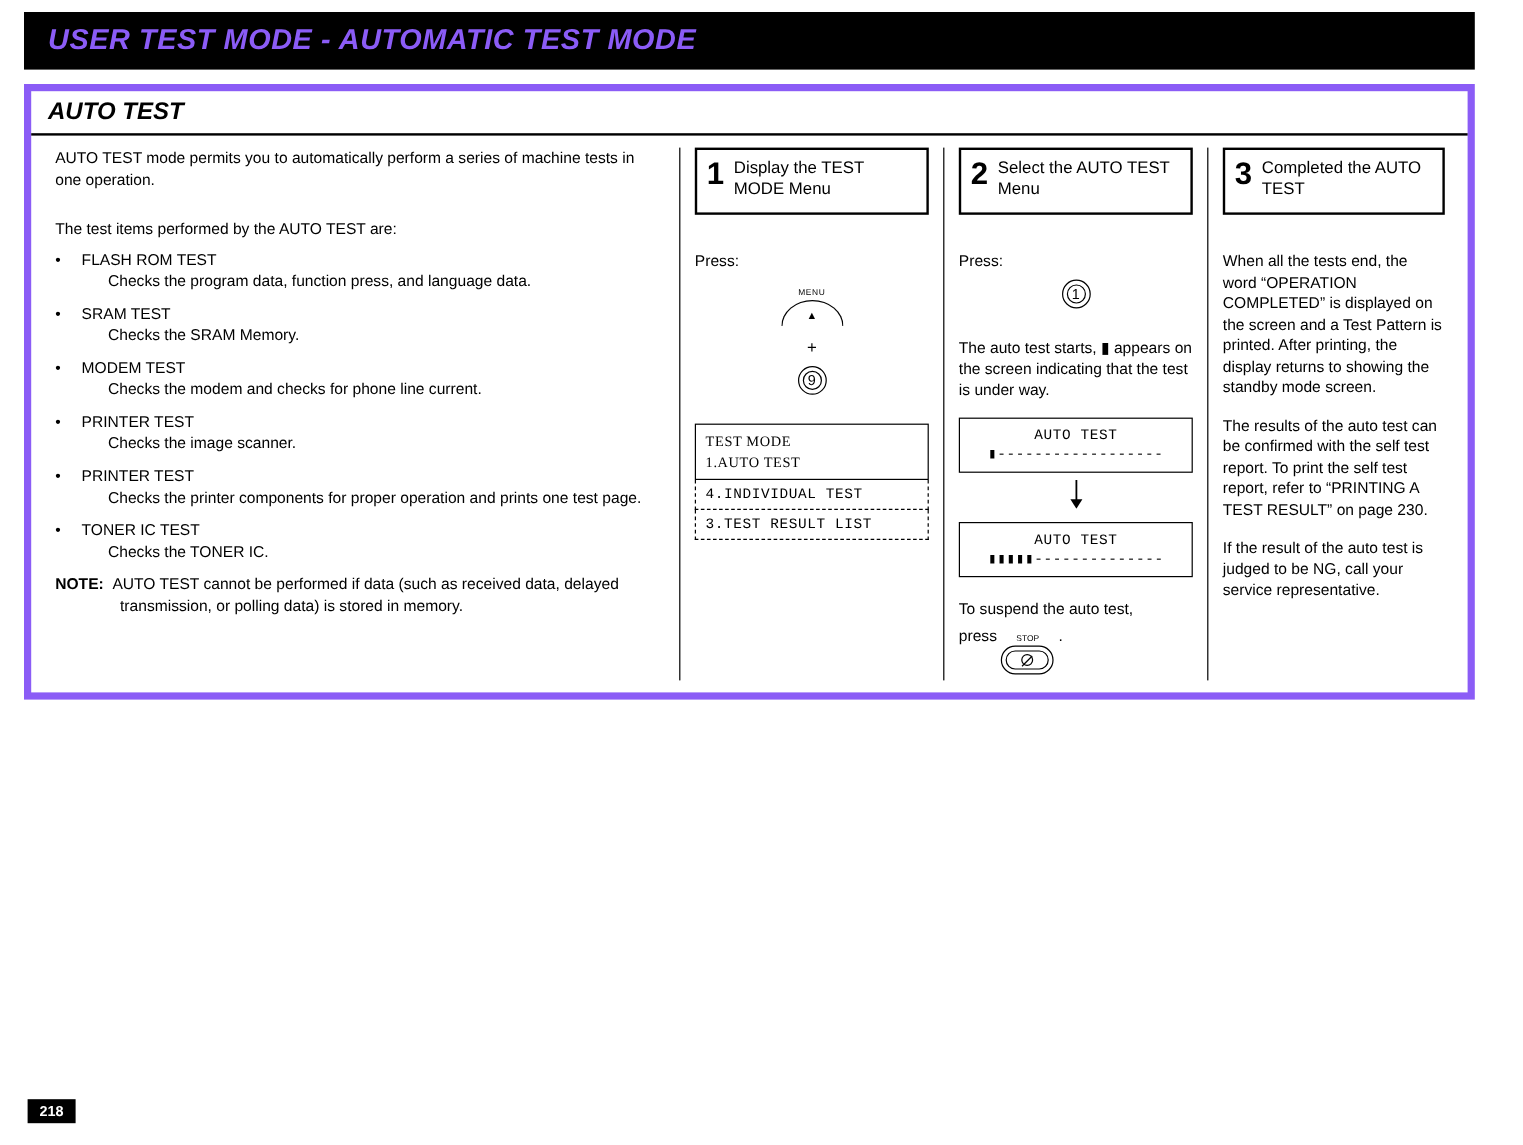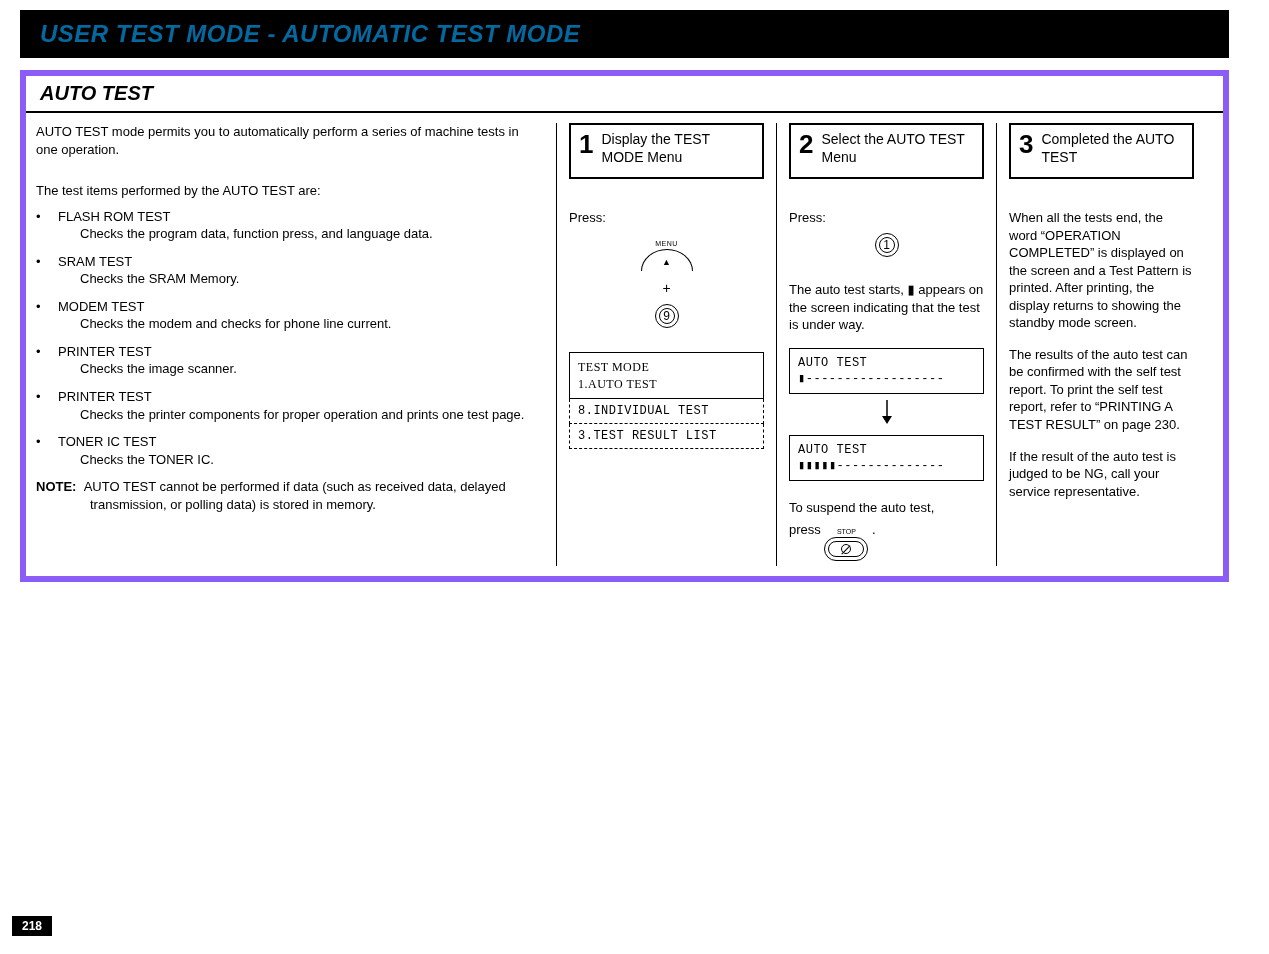--- a/index.html
+++ b/index.html
@@ -7,41 +7,41 @@
     font-family: Arial, Helvetica, sans-serif;
     background: #fff;
     color: #000;
     width: 1269px;
     height: 954px;
     padding: 10px 40px 10px 20px;
     position: relative;
   }
   .title-bar {
     background: #000;
-    color: #0369a1;
+    color: #8b5cf6;
     padding: 10px 20px;
     font-size: 24px;
     font-weight: bold;
     font-style: italic;
     letter-spacing: 0.5px;
   }
   .section-box {
     border: 6px solid #8b5cf6;
     margin-top: 12px;
   }
   .section-header {
     border-bottom: 2px solid #000;
     padding: 6px 14px;
     font-size: 20px;
     font-weight: bold;
     font-style: italic;
   }
   .section-body {
     display: flex;
-    padding: 10px 6px 10px 10px;
+    padding: 10px 6px 10px 20px;
     font-size: 13px;
     line-height: 1.35;
   }
   .left-col {
     width: 520px;
     padding-right: 16px;
   }
   .left-col p.intro { margin-bottom: 24px; }
   .left-col p.listintro { margin-bottom: 8px; }
   ul.testlist { list-style: none; padding-left: 0; }
@@ -140,20 +140,21 @@
     padding: 4px 8px;
   }
   .dashed-row + .dashed-row { border-top: none; }
   .lcd2 {
     border: 1.5px solid #000;
     font-family: "Courier New", monospace;
     font-size: 12px;
     padding: 6px 8px;
     letter-spacing: 0.5px;
     white-space: pre;
+    text-align: center;
   }
   .arrow-down { text-align:center; margin: 6px 0;}
   .arrow-down svg { display:inline-block; }
   .para { margin-bottom: 14px;}
   .stop-wrap { display:inline-flex; align-items:center; gap:4px;}
   .stop-btn {
     width: 44px; height: 24px;
     border: 1.5px solid #000;
     border-radius: 14px;
     position: relative;
@@ -178,21 +179,21 @@
     content:"";
     position:absolute;
     left:50%; top:-1px;
     width:1.2px; height:12px;
     background:#000;
     transform: translateX(-50%) rotate(45deg);
   }
   .stop-label { font-size: 7px; text-align:center; display:block; margin-bottom:1px;}
   .page-num {
     position: absolute;
-    left: 12px;
+    left: 23px;
     bottom: 18px;
     background: #000;
     color:#fff;
     font-size: 12px;
     font-weight: bold;
     padding: 3px 10px;
   }
 </style>
 </head>
 <body>
@@ -232,21 +233,21 @@
         <div class="btn-stack">
           <div class="menu-btn">
             <span class="menu-label">MENU</span>
             <div class="fan"></div>
           </div>
           <div class="plus">+</div>
           <div class="round-btn"><span>9</span></div>
         </div>
         <div class="lcd"><span>TEST MODE</span>
 <span>1.AUTO TEST</span></div>
-        <div class="dashed-row">8.INDIVIDUAL TEST</div>
+        <div class="dashed-row">4.INDIVIDUAL TEST</div>
         <div class="dashed-row">3.TEST RESULT LIST</div>
       </div>
 
       <div class="step-col">
         <div class="step-head">
           <div class="step-num">2</div>
           <div class="step-title">Select the AUTO TEST Menu</div>
         </div>
         <div class="press-label">Press:</div>
         <div class="btn-stack">

